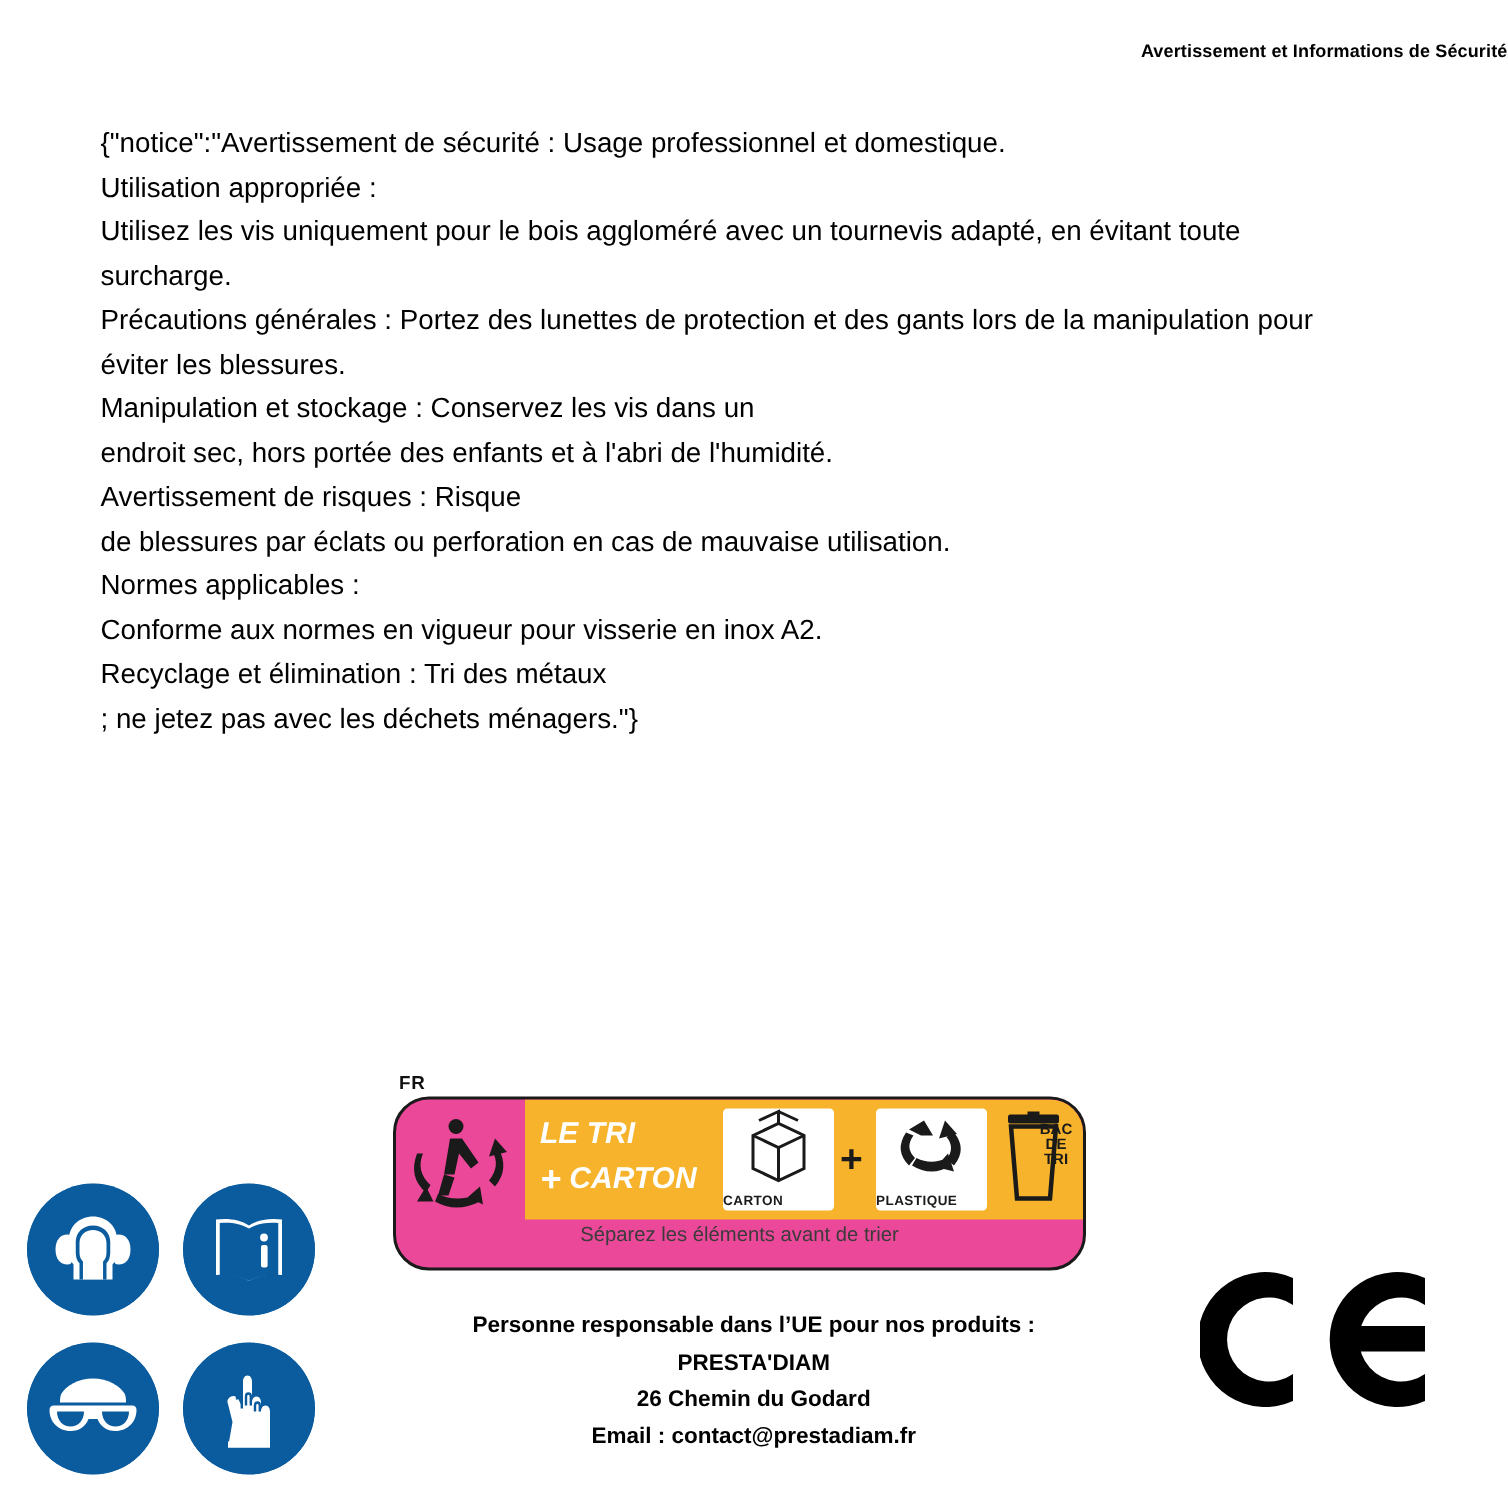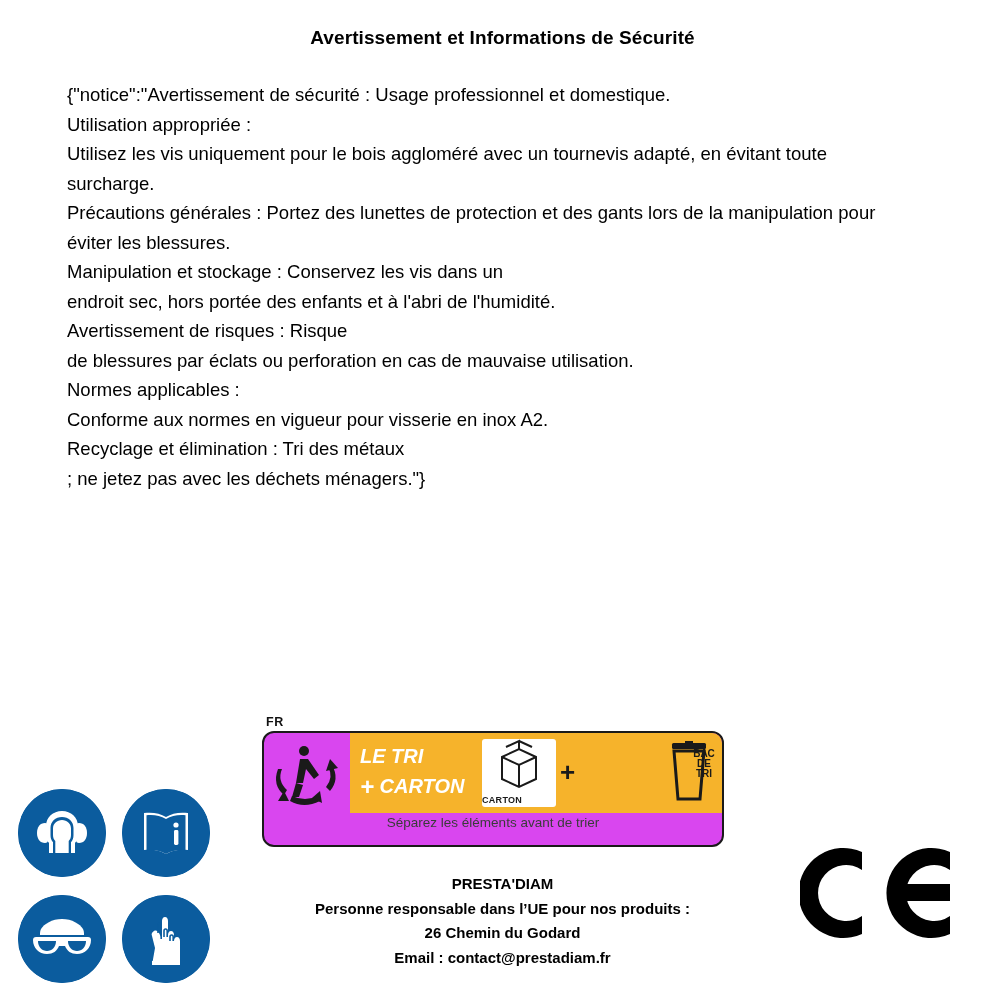--- a/index.html
+++ b/index.html
@@ -15,22 +15,22 @@
     position: relative;
     overflow: hidden;
   }
 
   
   .doc-title {
     position: absolute;
     top: 27px;
     left: 0;
     width: 1005px;
-    text-align: center;
-    font-size: 19px;
+    text-align: right;
+    font-size: 12px;
     font-weight: bold;
     letter-spacing: 0.1px;
   }
 
   
   .notice-body {
     position: absolute;
     top: 80px;
     left: 67px;
     width: 845px;
@@ -79,22 +79,22 @@
     letter-spacing: 0.5px;
     color: #111;
   }
   .triman .box {
     position: absolute;
     left: 4px;
     top: 16px;
     width: 458px;
     height: 112px;
     border: 2px solid #1a1a1a;
-    border-radius: 12px;
-    background: #d946ef;
+    border-radius: 24px;
+    background: #ec4899;
     overflow: hidden;
   }
   .triman .yellow {
     position: absolute;
     left: 86px;
     top: 0px;
     width: 372px;
     height: 80px;
     background: #f6b32b;
   }
@@ -310,41 +310,52 @@
         <path d="M20 18 L37 26 L54 18" fill="none" stroke="#1a1a1a" stroke-width="2"></path>
         <path d="M37 26 L37 48" fill="none" stroke="#1a1a1a" stroke-width="2"></path>
         <path d="M24 8 L37 2 L37 10" fill="none" stroke="#1a1a1a" stroke-width="2"></path>
         <path d="M50 8 L37 2" fill="none" stroke="#1a1a1a" stroke-width="2"></path>
       </svg>
       <span class="cap">CARTON</span>
     </div>
 
     <div class="plus-sign">+</div>
 
+    <div class="mat plast">
+      <svg width="74" height="56" viewBox="0 0 74 56" aria-hidden="true">
+        <path d="M22 14 l10 -6 l6 10 l-8 0 z" fill="#1a1a1a"></path>
+        <path d="M20 16 q-8 12 2 22 l4 -5 q-7 -7 -1 -15 z" fill="#1a1a1a"></path>
+        <path d="M52 16 q9 11 0 22 l-5 -4 q6 -8 0 -15 z" fill="#1a1a1a"></path>
+        <path d="M46 8 l8 9 l-12 3 z" fill="#1a1a1a"></path>
+        <path d="M24 38 q13 8 26 0 l-3 -5 q-10 5 -20 0 z" fill="#1a1a1a"></path>
+        <path d="M48 30 l4 12 l-12 -3 z" fill="#1a1a1a"></path>
+      </svg>
+      <span class="cap">PLASTIQUE</span>
+    </div>
 
     <div class="bac">
       <svg width="58" height="72" viewBox="0 0 58 72" aria-hidden="true">
         <rect x="12" y="6" width="34" height="6" rx="1.5" fill="#1a1a1a"></rect>
         <path d="M14 14 L44 14 L40 62 L18 62 Z" fill="none" stroke="#1a1a1a" stroke-width="3"></path>
         <path d="M25 4 h8 v4 h-8z" fill="#1a1a1a"></path>
       </svg>
       <div class="bactxt">
         <div>BAC</div>
         <div>DE</div>
         <div>TRI</div>
       </div>
     </div>
 
     <div class="sep-text">Séparez les éléments avant de trier</div>
   </div>
 </div>
 
 <div class="responsible">
+  <span class="line">Personne responsable dans l’UE pour nos produits :</span>
   <span class="line">PRESTA'DIAM</span>
-  <span class="line">Personne responsable dans l’UE pour nos produits :</span>
   <span class="line">26 Chemin du Godard</span>
   <span class="line">Email : contact@prestadiam.fr</span>
 </div>
 
 <svg class="ce-mark" viewBox="0 0 160 110" aria-hidden="true">
   <path d="M62 14 A45 45 0 1 0 62 96 L62 78 A28 28 0 1 1 62 32 Z" fill="#000000"></path>
   <path d="M150 14 A45 45 0 1 0 150 96 L150 78 A28 28 0 1 1 150 32 Z" fill="#000000"></path>
   <rect x="104" y="46" width="46" height="17" fill="#000000"></rect>
 </svg>
 

